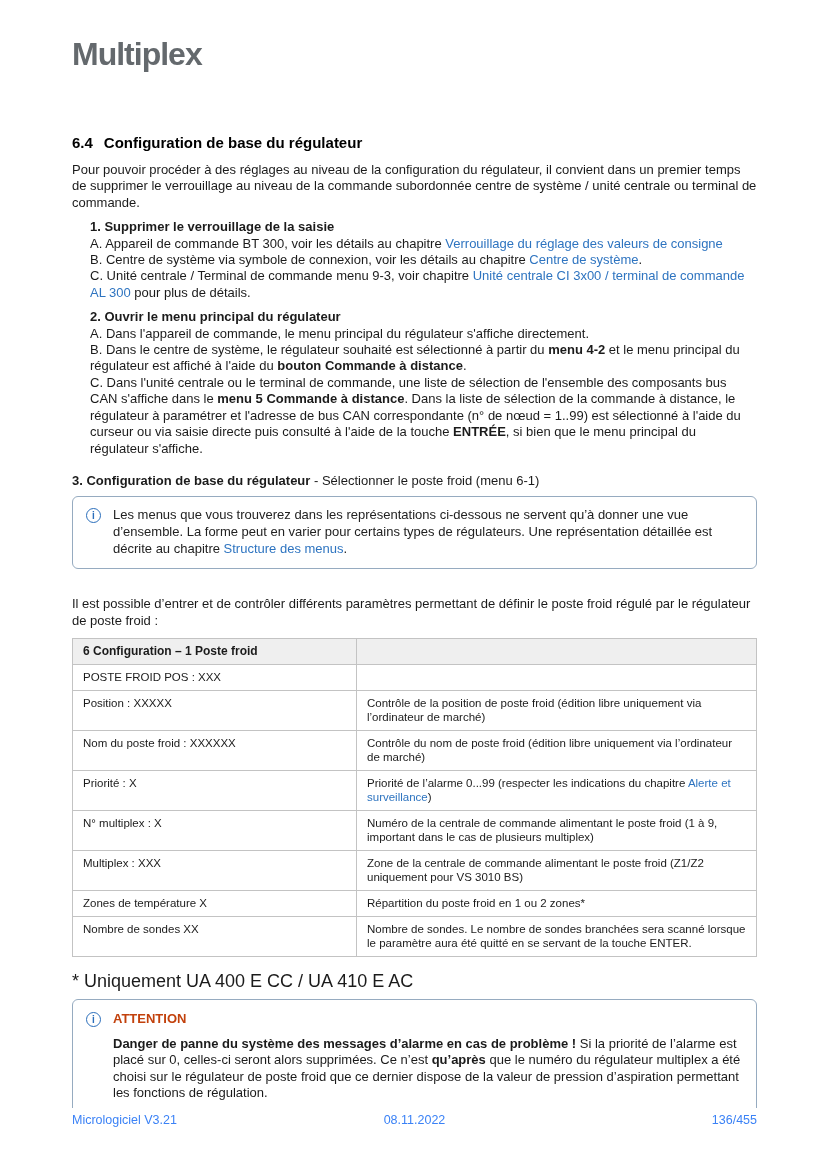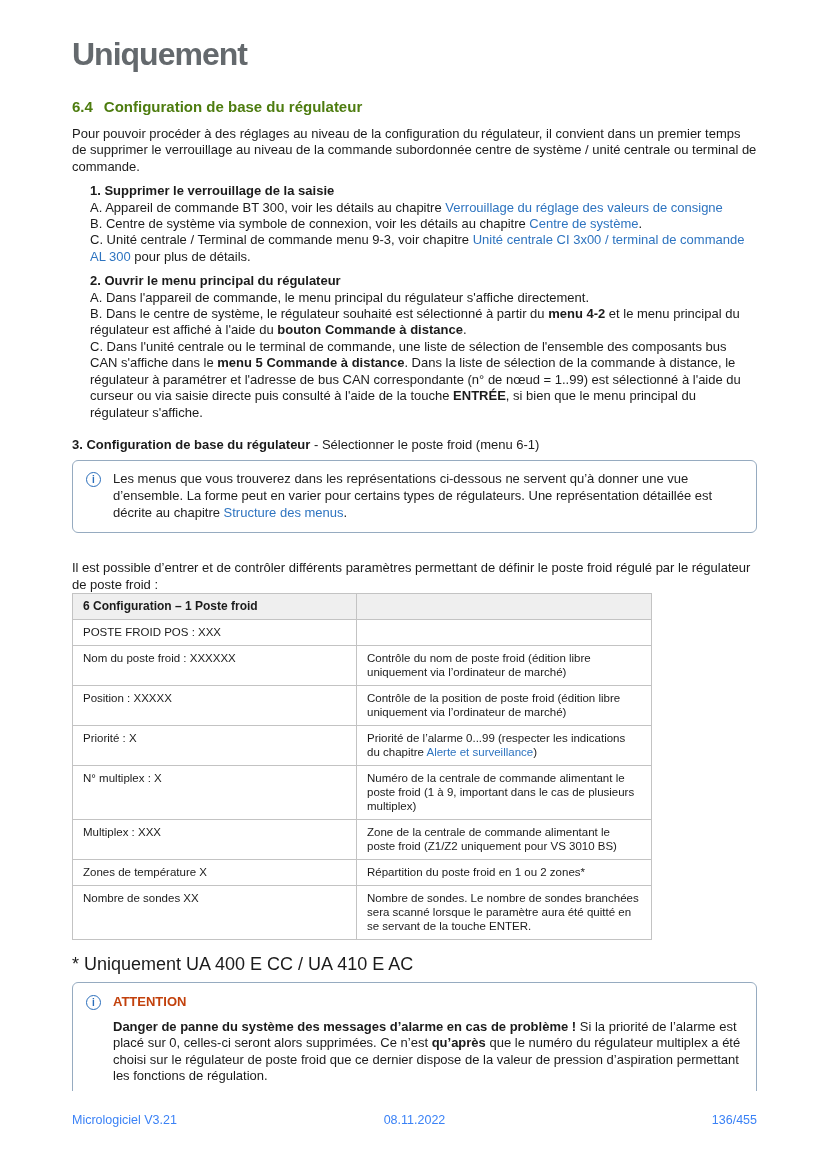--- a/index.html
+++ b/index.html
@@ -14,21 +14,21 @@
   .page { position: relative; width: 827px; height: 1169px; background: #fff; }
   .content { position: absolute; left: 72px; top: 0; width: 685px; }
 
   .logo {
     margin-top: 38px;
     font-size: 32px; font-weight: bold;
     color: #64696d; letter-spacing: -1px;
     line-height: 32px;
   }
 
-  .heading { margin-top: 28px; font-size: 15px; font-weight: bold; color: #4d7c0f; }
+  .heading { margin-top: 64px; font-size: 15px; font-weight: bold; color: #000000; }
   .heading .num { margin-right: 11px; }
 
   .body-text { font-size: 13px; line-height: 16.4px; }
   .intro { margin-top: 11px; }
   .step { margin-top: 8px; margin-left: 18px; }
   .step-title { font-weight: bold; }
   .step3 { margin-top: 16px; }
   .b { font-weight: bold; }
   .a { color: #2e74c0; }
 
@@ -44,22 +44,22 @@
     border: 1.5px solid #2a6ebb; border-radius: 50%;
     color: #2a6ebb; font-weight: bold; font-size: 10px;
     display: flex; align-items: center; justify-content: center;
     margin-top: 1px;
   }
   .note-text { margin-left: 12px; font-size: 13px; line-height: 16.6px; color: #222; }
 
   .pre-table { margin-top: 27px; }
 
   table.cfg {
-    margin-top: 0;
-    width: 580px;
+    margin-top: 9px;
+    width: 685px;
     border-collapse: collapse;
     font-size: 11.5px; line-height: 14px;
     color: #1b1b1b;
     padding-left: 35px;
   }
   table.cfg td {
     border: 1px solid #c3c3c3;
     padding: 5px 10px 6px 10px;
     vertical-align: top;
   }
@@ -85,21 +85,21 @@
   .footer span { flex: 1; }
   .footer .f-center { text-align: center; }
   .footer .f-right { text-align: right; }
 </style>
 </head>
 <body>
 
 <div class="page">
   <div class="content">
 
-    <div class="logo">Uniquement</div>
+    <div class="logo">Multiplex</div>
 
     <div class="heading">
       <span class="num">6.4</span><span>Configuration de base du régulateur</span>
     </div>
 
     <p class="body-text intro">Pour pouvoir procéder à des réglages au niveau de la configuration du régulateur, il convient dans un premier temps de supprimer le verrouillage au niveau de la commande subordonnée centre de système / unité centrale ou terminal de commande.</p>
 
     <div class="body-text step">
       <div class="step-title">1. Supprimer le verrouillage de la saisie</div>
       <div><span>A. Appareil de commande BT 300, voir les détails au chapitre </span><span class="a">Verrouillage du réglage des valeurs de consigne</span></div>
@@ -127,26 +127,26 @@
       <tbody>
         <tr class="thead">
           <td class="c1">6 Configuration – 1 Poste froid</td>
           <td></td>
         </tr>
         <tr>
           <td class="c1">POSTE FROID POS : XXX</td>
           <td></td>
         </tr>
         <tr>
+          <td class="c1">Position : XXXXX</td>
+          <td><span>Contrôle de la position de poste froid (édition libre uniquement via l’ordinateur de marché)</span></td>
+        </tr>
+        <tr>
           <td class="c1">Nom du poste froid : XXXXXX</td>
           <td><span>Contrôle du nom de poste froid (édition libre uniquement via l’ordinateur de marché)</span></td>
-        </tr>
-        <tr>
-          <td class="c1">Position : XXXXX</td>
-          <td><span>Contrôle de la position de poste froid (édition libre uniquement via l’ordinateur de marché)</span></td>
         </tr>
         <tr>
           <td class="c1">Priorité : X</td>
           <td><span>Priorité de l’alarme 0...99 (respecter les indications du chapitre </span><span class="a">Alerte et surveillance</span><span>)</span></td>
         </tr>
         <tr>
           <td class="c1">N° multiplex : X</td>
           <td><span>Numéro de la centrale de commande alimentant le poste froid (1 à 9, important dans le cas de plusieurs multiplex)</span></td>
         </tr>
         <tr>

